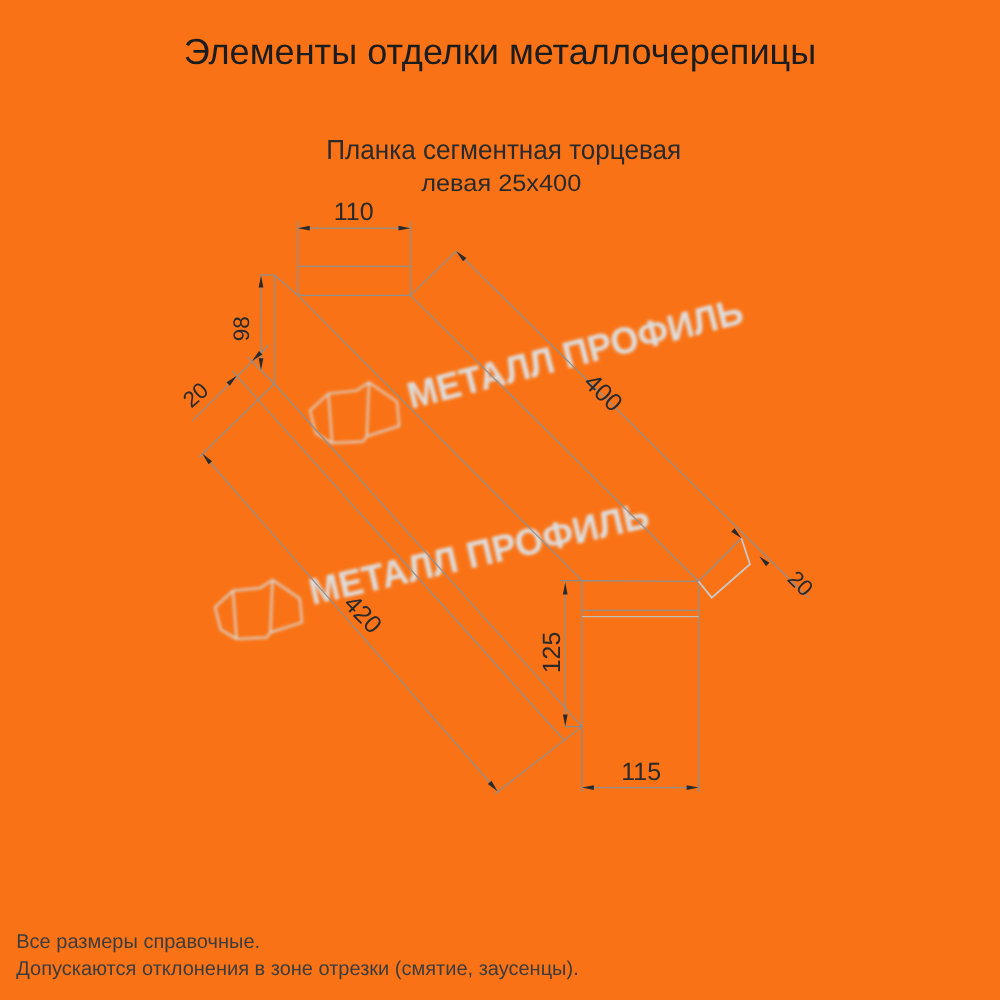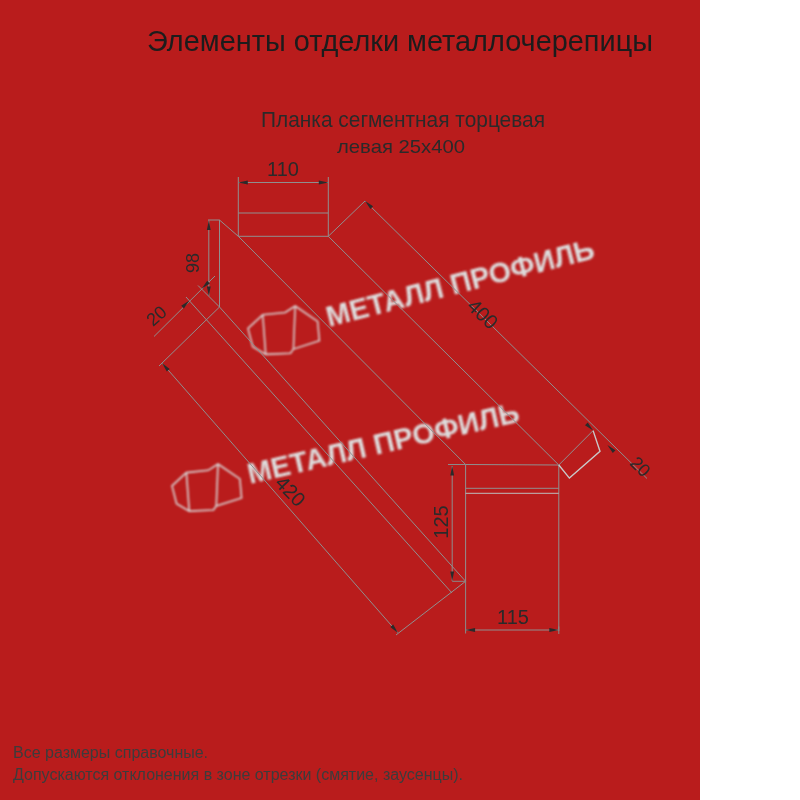--- a/index.html
+++ b/index.html
@@ -1,16 +1,16 @@
 <!DOCTYPE html>
 <html><head>
 <meta charset="utf-8">
 <style>
   html,body{margin:0;padding:0;background:#ffffff;}
-  .page{position:relative;width:700px;height:800px;background:#b91c1c;font-family:"Liberation Sans", sans-serif;overflow:hidden;}
+  .page{position:relative;width:800px;height:800px;background:#f97316;font-family:"Liberation Sans", sans-serif;overflow:hidden;}
   svg{position:absolute;left:0;top:0;}
   text{font-family:"Liberation Sans", sans-serif;}
 </style>
 </head>
 <body>
 <div class="page">
 <svg width="800" height="800" viewBox="0 0 800 800">
   <defs>
         <filter id="wmblur" x="-20%" y="-20%" width="140%" height="140%">
           <feGaussianBlur stdDeviation="1.1"></feGaussianBlur>

